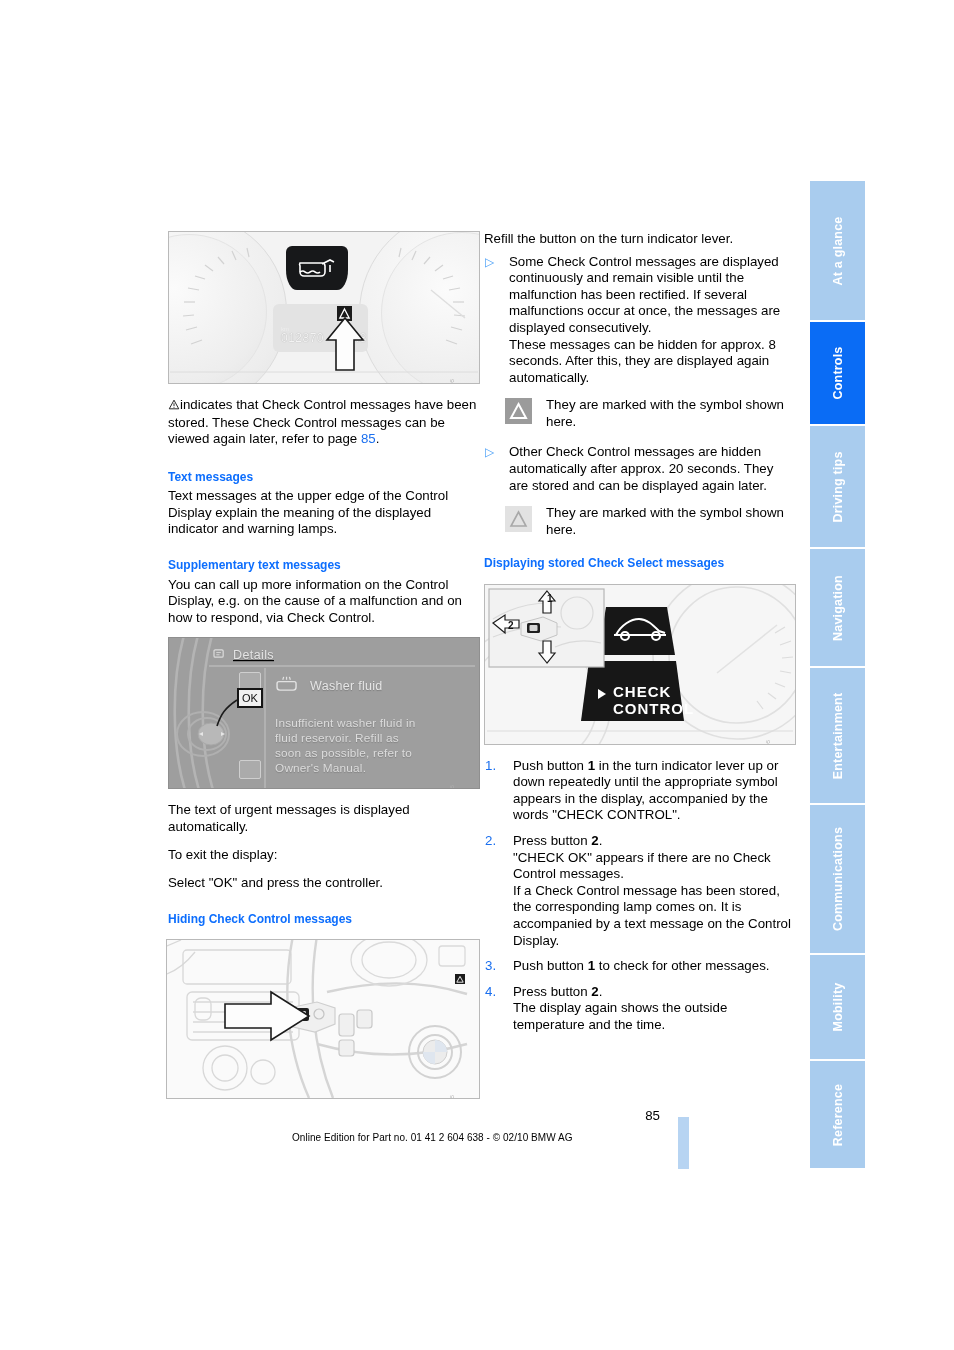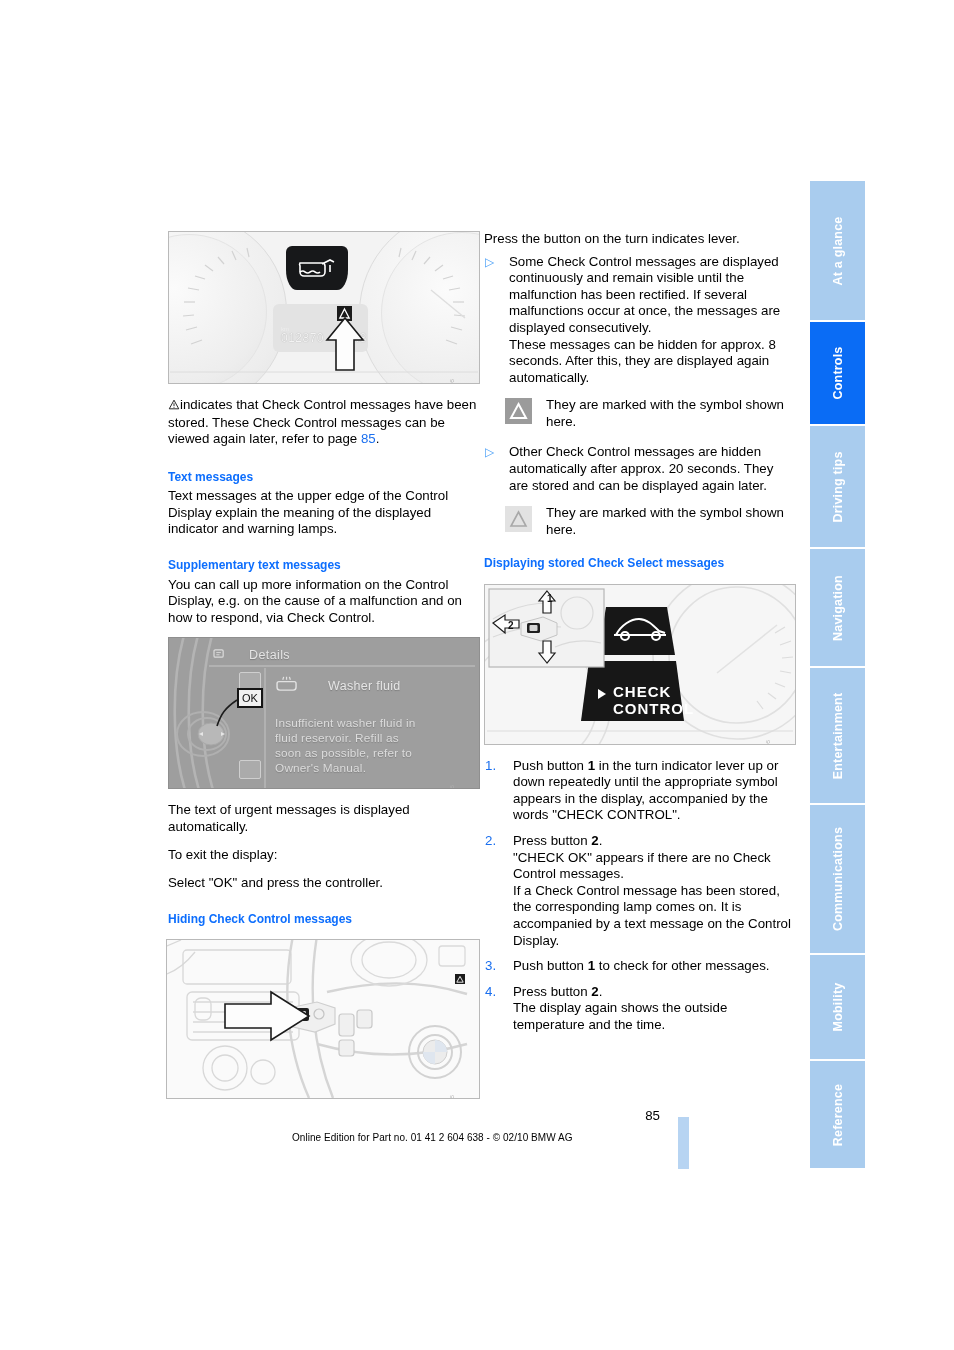--- a/index.html
+++ b/index.html
@@ -302,38 +302,38 @@
         <ellipse cx="42" cy="96" rx="13" ry="11" fill="#b8b8b8" stroke="#a8a8a8" stroke-width="1"></ellipse>
         <path d="M34 94 l-4 2 l4 2 z" fill="#e6e6e6"></path>
         <path d="M52 94 l4 2 l-4 2 z" fill="#e6e6e6"></path>
 
         <line x1="40" y1="28" x2="306" y2="28" stroke="#b9b9b9" stroke-width="1.4"></line>
         <line x1="96" y1="30" x2="96" y2="150" stroke="#b9b9b9" stroke-width="1.4"></line>
 
         <path d="M68 62 C56 70 52 76 48 88" fill="none" stroke="#1c1c1c" stroke-width="1.6"></path>
       </svg>
 
-      <div style="position:absolute;left:44px;top:9px;display:flex;align-items:flex-start;gap:23px;">
+      <div style="position:absolute;left:44px;top:9px;display:flex;align-items:flex-start;gap:7px;text-decoration:underline;">
         <span>
           <svg viewBox="0 0 14 12" style="width:13px;height:11px">
             <rect x="1" y="2" width="10" height="8" rx="1.4" fill="none" stroke="#dcdcdc" stroke-width="1.3"></rect>
             <line x1="3.5" y1="5" x2="8.5" y2="5" stroke="#dcdcdc" stroke-width="1"></line>
             <line x1="3.5" y1="7.4" x2="7" y2="7.4" stroke="#dcdcdc" stroke-width="1"></line>
           </svg>
         </span>
         <span style="color:#e4e4e4;font-size:12.5px;letter-spacing:0.4px;text-shadow:0 1px 1px #7d7d7d;">Details</span>
       </div>
 
       <div style="position:absolute;left:70px;top:34px;width:22px;height:18px;background:#ababab;border:1.4px solid #cfcfcf;border-radius:2px;"></div>
       <div style="position:absolute;left:68px;top:50px;width:26px;height:20px;background:#f1f1f1;border:2.4px solid #151515;display:flex;align-items:center;justify-content:center;">
         <span style="font-size:11px;font-weight:normal;color:#111;">OK</span>
       </div>
       <div style="position:absolute;left:70px;top:122px;width:22px;height:19px;background:#ababab;border:1.4px solid #cfcfcf;border-radius:2px;"></div>
 
-      <div style="position:absolute;left:106px;top:36px;display:flex;align-items:center;gap:28px;">
+      <div style="position:absolute;left:106px;top:36px;display:flex;align-items:center;gap:10px;">
         <span>
           <svg viewBox="0 0 26 20" style="width:25px;height:19px">
             <path d="M4 8 h16 a2 2 0 0 1 2 2 v4 a3 3 0 0 1 -3 3 h-14 a3 3 0 0 1 -3 -3 v-4 a2 2 0 0 1 2 -2 z" fill="none" stroke="#e2e2e2" stroke-width="1.5"></path>
             <path d="M8 6 l1 -3 M12 6 l0 -3 M16 6 l-1 -3" stroke="#e2e2e2" stroke-width="1.3" fill="none"></path>
           </svg>
         </span>
         <span style="color:#e6e6e6;font-size:12.5px;letter-spacing:0.3px;text-shadow:0 1px 1px #7d7d7d;">Washer fluid</span>
       </div>
       <div style="position:absolute;left:106px;top:78px;width:150px;color:#dcdcdc;font-size:11.8px;line-height:15px;letter-spacing:0.2px;text-shadow:0 1px 1px #818181;">Insufficient washer fluid in fluid reservoir. Refill as soon as possible, refer to Owner's Manual.</div>
       <div class="figcode">WK/KM/2005</div>
@@ -403,21 +403,21 @@
 
         <rect x="288" y="34" width="10" height="10" fill="#1b1b1b"></rect>
         <path d="M293 36.4 L296.2 42.2 H289.8 Z" fill="none" stroke="#fff" stroke-width="0.9"></path>
       </svg>
       <div class="figcode">WK/KM/2005</div>
     </div>
   </div>
 
   <div class="col" id="col-right">
 
-    <p class="tight" style="margin-bottom:6px">Press the button on the turn indicates lever.</p>
+    <p class="tight" style="margin-bottom:6px">Refill the button on the turn indicator lever.</p>
 
     <ul class="tri">
       <li>
         <span class="tri-mark">▷</span>
         <span>Some Check Control messages are displayed continuously and remain visible until the malfunction has been rectified. If several malfunctions occur at once, the messages are displayed consecutively.</span><br>
         <span>These messages can be hidden for approx. 8 seconds. After this, they are displayed again automatically.</span>
       </li>
     </ul>
 
     <div class="symrow">

